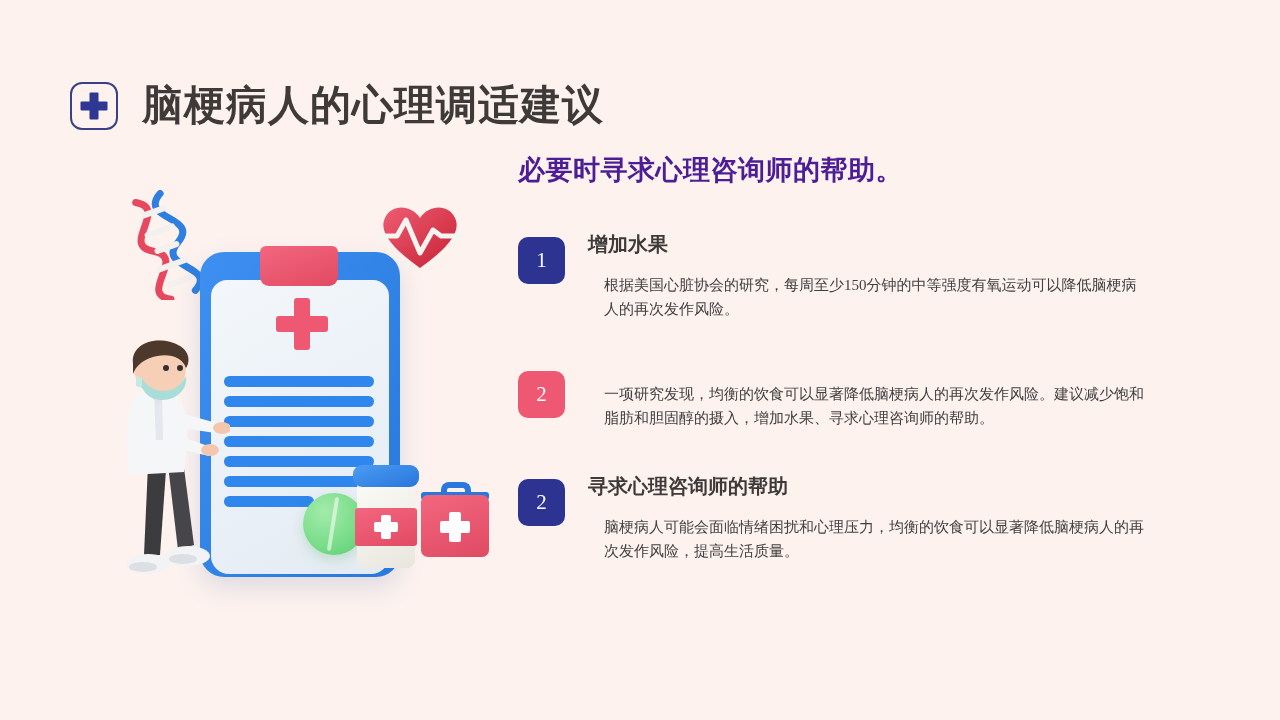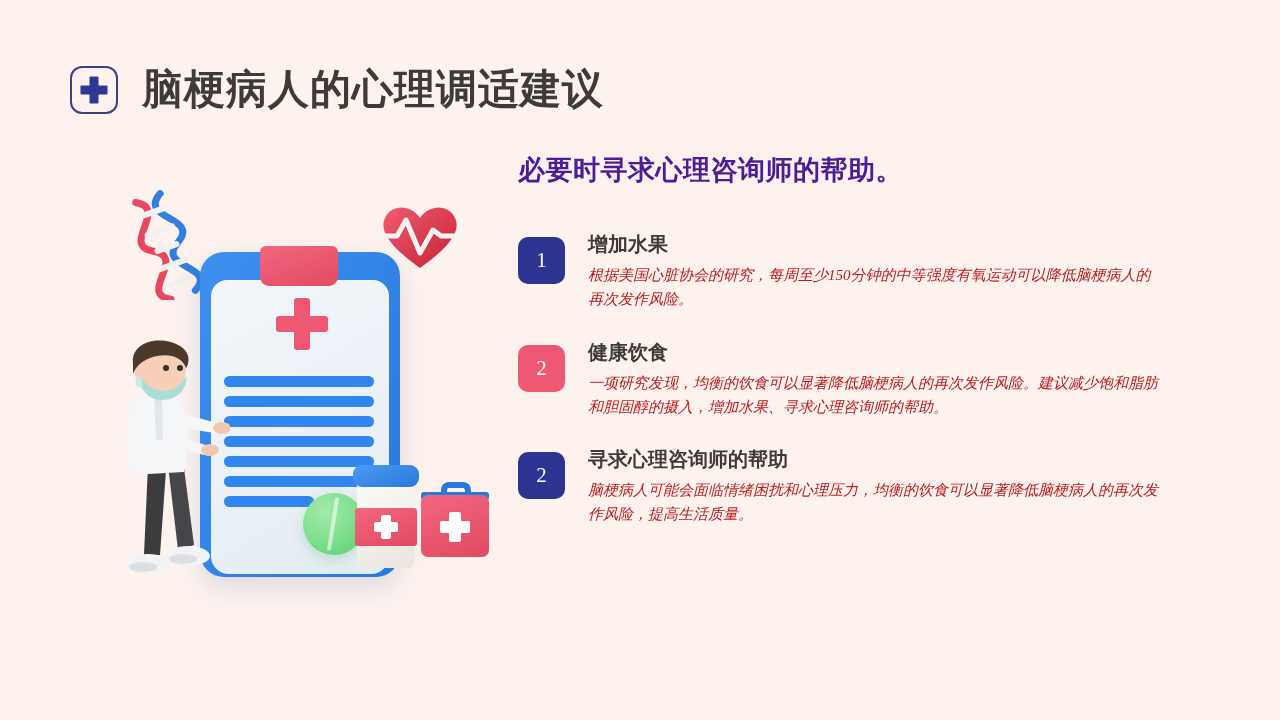--- a/index.html
+++ b/index.html
@@ -12,21 +12,21 @@
     background: #fdf2ee;
     font-family: "Liberation Serif", "DejaVu Serif", serif;
     overflow: hidden;
     position: relative;
   }
 
   
   .header {
     position: absolute;
     left: 70px;
-    top: 62px;
+    top: 78px;
     display: flex;
     align-items: center;
     gap: 24px;
   }
   .logo-badge {
     width: 48px;
     height: 48px;
     border: 2.5px solid #3a3f86;
     border-radius: 12px;
     box-sizing: border-box;
@@ -103,25 +103,24 @@
   .item-title {
     font-size: 20px;
     font-weight: bold;
     color: #3d3a38;
     margin: 0 0 6px 0;
     line-height: 1.25;
     font-family: "Liberation Serif", "DejaVu Serif", serif;
   }
   .item-body {
     font-size: 15px;
-    color: #b91c1c;
+    color: #404040;
     line-height: 1.62;
-    margin: 0;
-    font-family: "Liberation Serif", "DejaVu Serif", serif;
-    font-style: italic;
+    margin: 16px;
+    font-family: "Liberation Serif", "DejaVu Serif", serif;
   }
 
   
   .illustration {
     position: absolute;
     left: 110px;
     top: 190px;
     width: 390px;
     height: 420px;
   }
@@ -346,21 +345,20 @@
     <div class="badge blue">1</div>
     <div class="item-text">
       <div class="item-title">增加水果</div>
       <div class="item-body">根据美国心脏协会的研究，每周至少150分钟的中等强度有氧运动可以降低脑梗病人的再次发作风险。</div>
     </div>
   </div>
 
   <div class="item">
     <div class="badge pink">2</div>
     <div class="item-text">
-      <div class="item-title">健康饮食</div>
       <div class="item-body">一项研究发现，均衡的饮食可以显著降低脑梗病人的再次发作风险。建议减少饱和脂肪和胆固醇的摄入，增加水果、寻求心理咨询师的帮助。</div>
     </div>
   </div>
 
   <div class="item">
     <div class="badge blue">2</div>
     <div class="item-text">
       <div class="item-title">寻求心理咨询师的帮助</div>
       <div class="item-body">脑梗病人可能会面临情绪困扰和心理压力，均衡的饮食可以显著降低脑梗病人的再次发作风险，提高生活质量。</div>
     </div>

